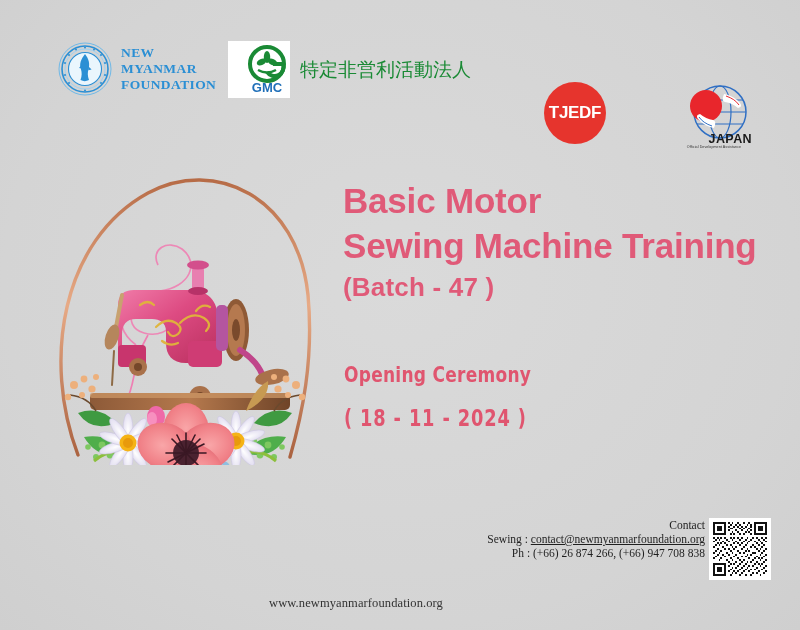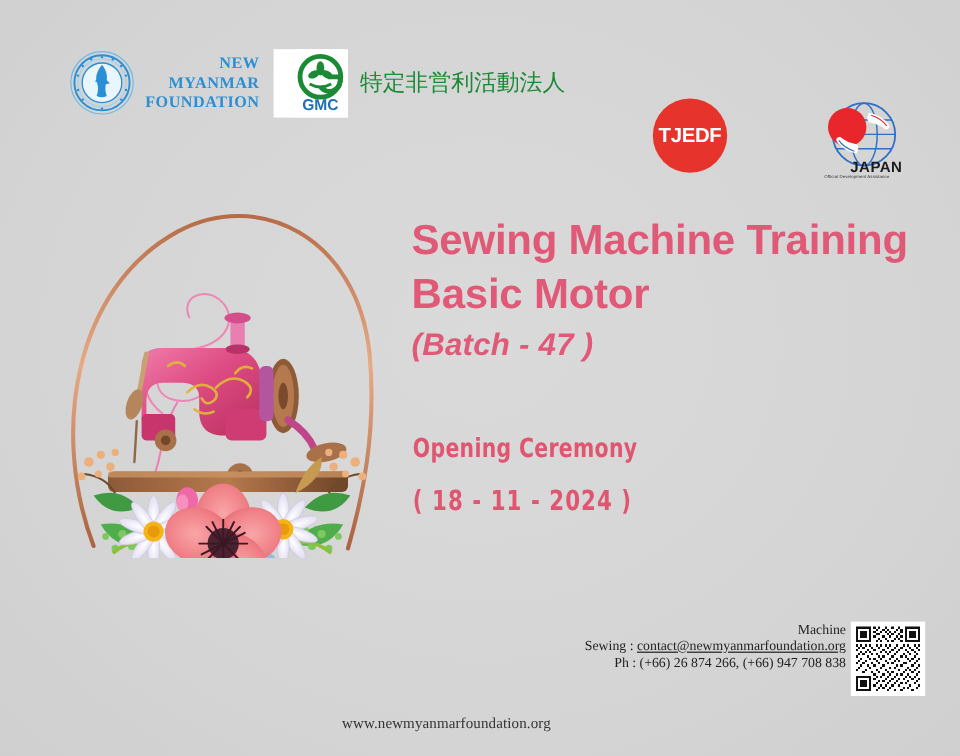--- a/index.html
+++ b/index.html
@@ -10,21 +10,21 @@
     overflow:hidden;position:relative;
   }
   .poster{position:absolute;inset:0;background:radial-gradient(ellipse at 50% 45%, #dadada 0%, #d4d4d4 70%, #cfcfcf 100%);}
 
   
   .logo-bar{position:absolute;top:36px;left:0;width:800px;height:80px;}
 
   .nmf-logo{position:absolute;left:58px;top:6px;display:flex;align-items:center;gap:9px;}
   .nmf-seal{width:54px;height:54px;flex:0 0 54px;position:relative;}
   .nmf-text{font-family:"Liberation Serif",serif;font-weight:bold;font-size:13.5px;
-    line-height:16px;color:#2b8fd4;letter-spacing:.4px;text-align:right;}
+    line-height:16px;color:#2b8fd4;letter-spacing:.4px;}
 
   .gmc-logo{position:absolute;left:228px;top:5px;display:flex;align-items:center;gap:10px;}
   .gmc-mark{width:46px;height:57px;background:#fff;flex:0 0 46px;position:relative;padding-left:16px;}
   .gmc-jp{color:#1a8a35;font-size:19px;line-height:25px;font-family:"DejaVu Sans",sans-serif;}
 
   .tjedf-logo{position:absolute;left:544px;top:46px;width:62px;height:62px;border-radius:50%;
     background:#e6342d;display:flex;align-items:center;justify-content:center;}
   .tjedf-txt{color:#fff;font-weight:bold;font-size:17px;letter-spacing:-.3px;font-family:Liberation Sans, sans-serif;}
 
   .japan-logo{position:absolute;left:676px;top:40px;width:76px;height:78px;}
@@ -34,40 +34,40 @@
     font-size:3.6px;color:#333;letter-spacing:.1px;font-family:"Liberation Sans",sans-serif;}
 
   
   .illus{position:absolute;left:40px;top:145px;width:290px;height:320px;}
 
   
   .headline{position:absolute;left:343px;top:178px;width:440px;}
   .h-line{color:#e05a78;font-weight:bold;font-size:35px;line-height:45px;letter-spacing:-.2px;
     font-family:"Liberation Sans",sans-serif;white-space:nowrap;}
   .h-batch{color:#e05a78;font-weight:bold;font-size:26px;line-height:38px;letter-spacing:.2px;
-    font-family:"Liberation Sans",sans-serif;font-style:italic;}
+    font-family:"Liberation Sans",sans-serif;}
 
   .ceremony{position:absolute;left:344px;top:362px;color:#e0556f;font-weight:bold;
     font-size:22px;letter-spacing:.3px;font-family:"DejaVu Sans Condensed","Liberation Sans Narrow","Liberation Sans",sans-serif;
     transform:scaleX(.86);transform-origin:left center;}
   .eventdate{position:absolute;left:344px;top:405px;color:#e0556f;font-weight:bold;
     font-size:23px;letter-spacing:1px;font-family:"DejaVu Sans Condensed","Liberation Sans Narrow","Liberation Sans",sans-serif;
     transform:scaleX(.86);transform-origin:left center;}
 
   
   .contact-block{position:absolute;right:95px;top:518px;width:250px;text-align:right;
     font-family:"Liberation Serif",serif;color:#1f1f1f;}
   .c-label{font-size:11.5px;line-height:14px;}
   .c-line{font-size:11.5px;line-height:14px;white-space:nowrap;}
   .c-email-link{text-decoration:underline;}
 
   .qr{position:absolute;left:709px;top:518px;width:62px;height:62px;background:#fff;
     padding:4px;box-sizing:border-box;}
 
-  .site{position:absolute;left:16px;top:596px;width:712px;text-align:center;
+  .site{position:absolute;left:0;top:596px;width:712px;text-align:center;
     font-family:"Liberation Serif",serif;font-size:12.5px;color:#333;letter-spacing:.1px;}
 </style>
 </head>
 <body>
 
 <div class="poster">
 
   <div class="logo-bar">
 
     <div class="nmf-logo">
@@ -331,30 +331,30 @@
           <path d="M0 0 L9 -18"></path>
             <path d="M0 0 L-9 -18"></path>
           <path d="M0 0 L18 -9"></path>
             <path d="M0 0 L-18 9"></path>
         </g>
       </g>
     </svg>
   </div>
 
   <div class="headline">
+    <div class="h-line">Basic Motor</div>
     <div class="h-line">Sewing Machine Training</div>
-    <div class="h-line">Basic Motor</div>
     <div class="h-batch">(Batch -  47 )</div>
   </div>
 
   <div class="ceremony">Opening Ceremony</div>
   <div class="eventdate">(  18 - 11 - 2024 )</div>
 
   <div class="contact-block">
-    <div class="c-label">Machine</div>
+    <div class="c-label">Contact</div>
     <div class="c-line"><span>Sewing : </span><span class="c-email-link">contact@newmyanmarfoundation.org</span></div>
     <div class="c-line">Ph : (+66) 26 874 266, (+66) 947 708 838</div>
   </div>
 
   <div class="qr">
     <svg width="54" height="54" viewBox="0 0 29 29" shape-rendering="crispEdges">
       <rect width="29" height="29" fill="#fff"></rect>
       <g fill="#111">
         <path d="M0 0h7v7h-7z"></path>
           <path d="M22 0h7v7h-7z"></path>

